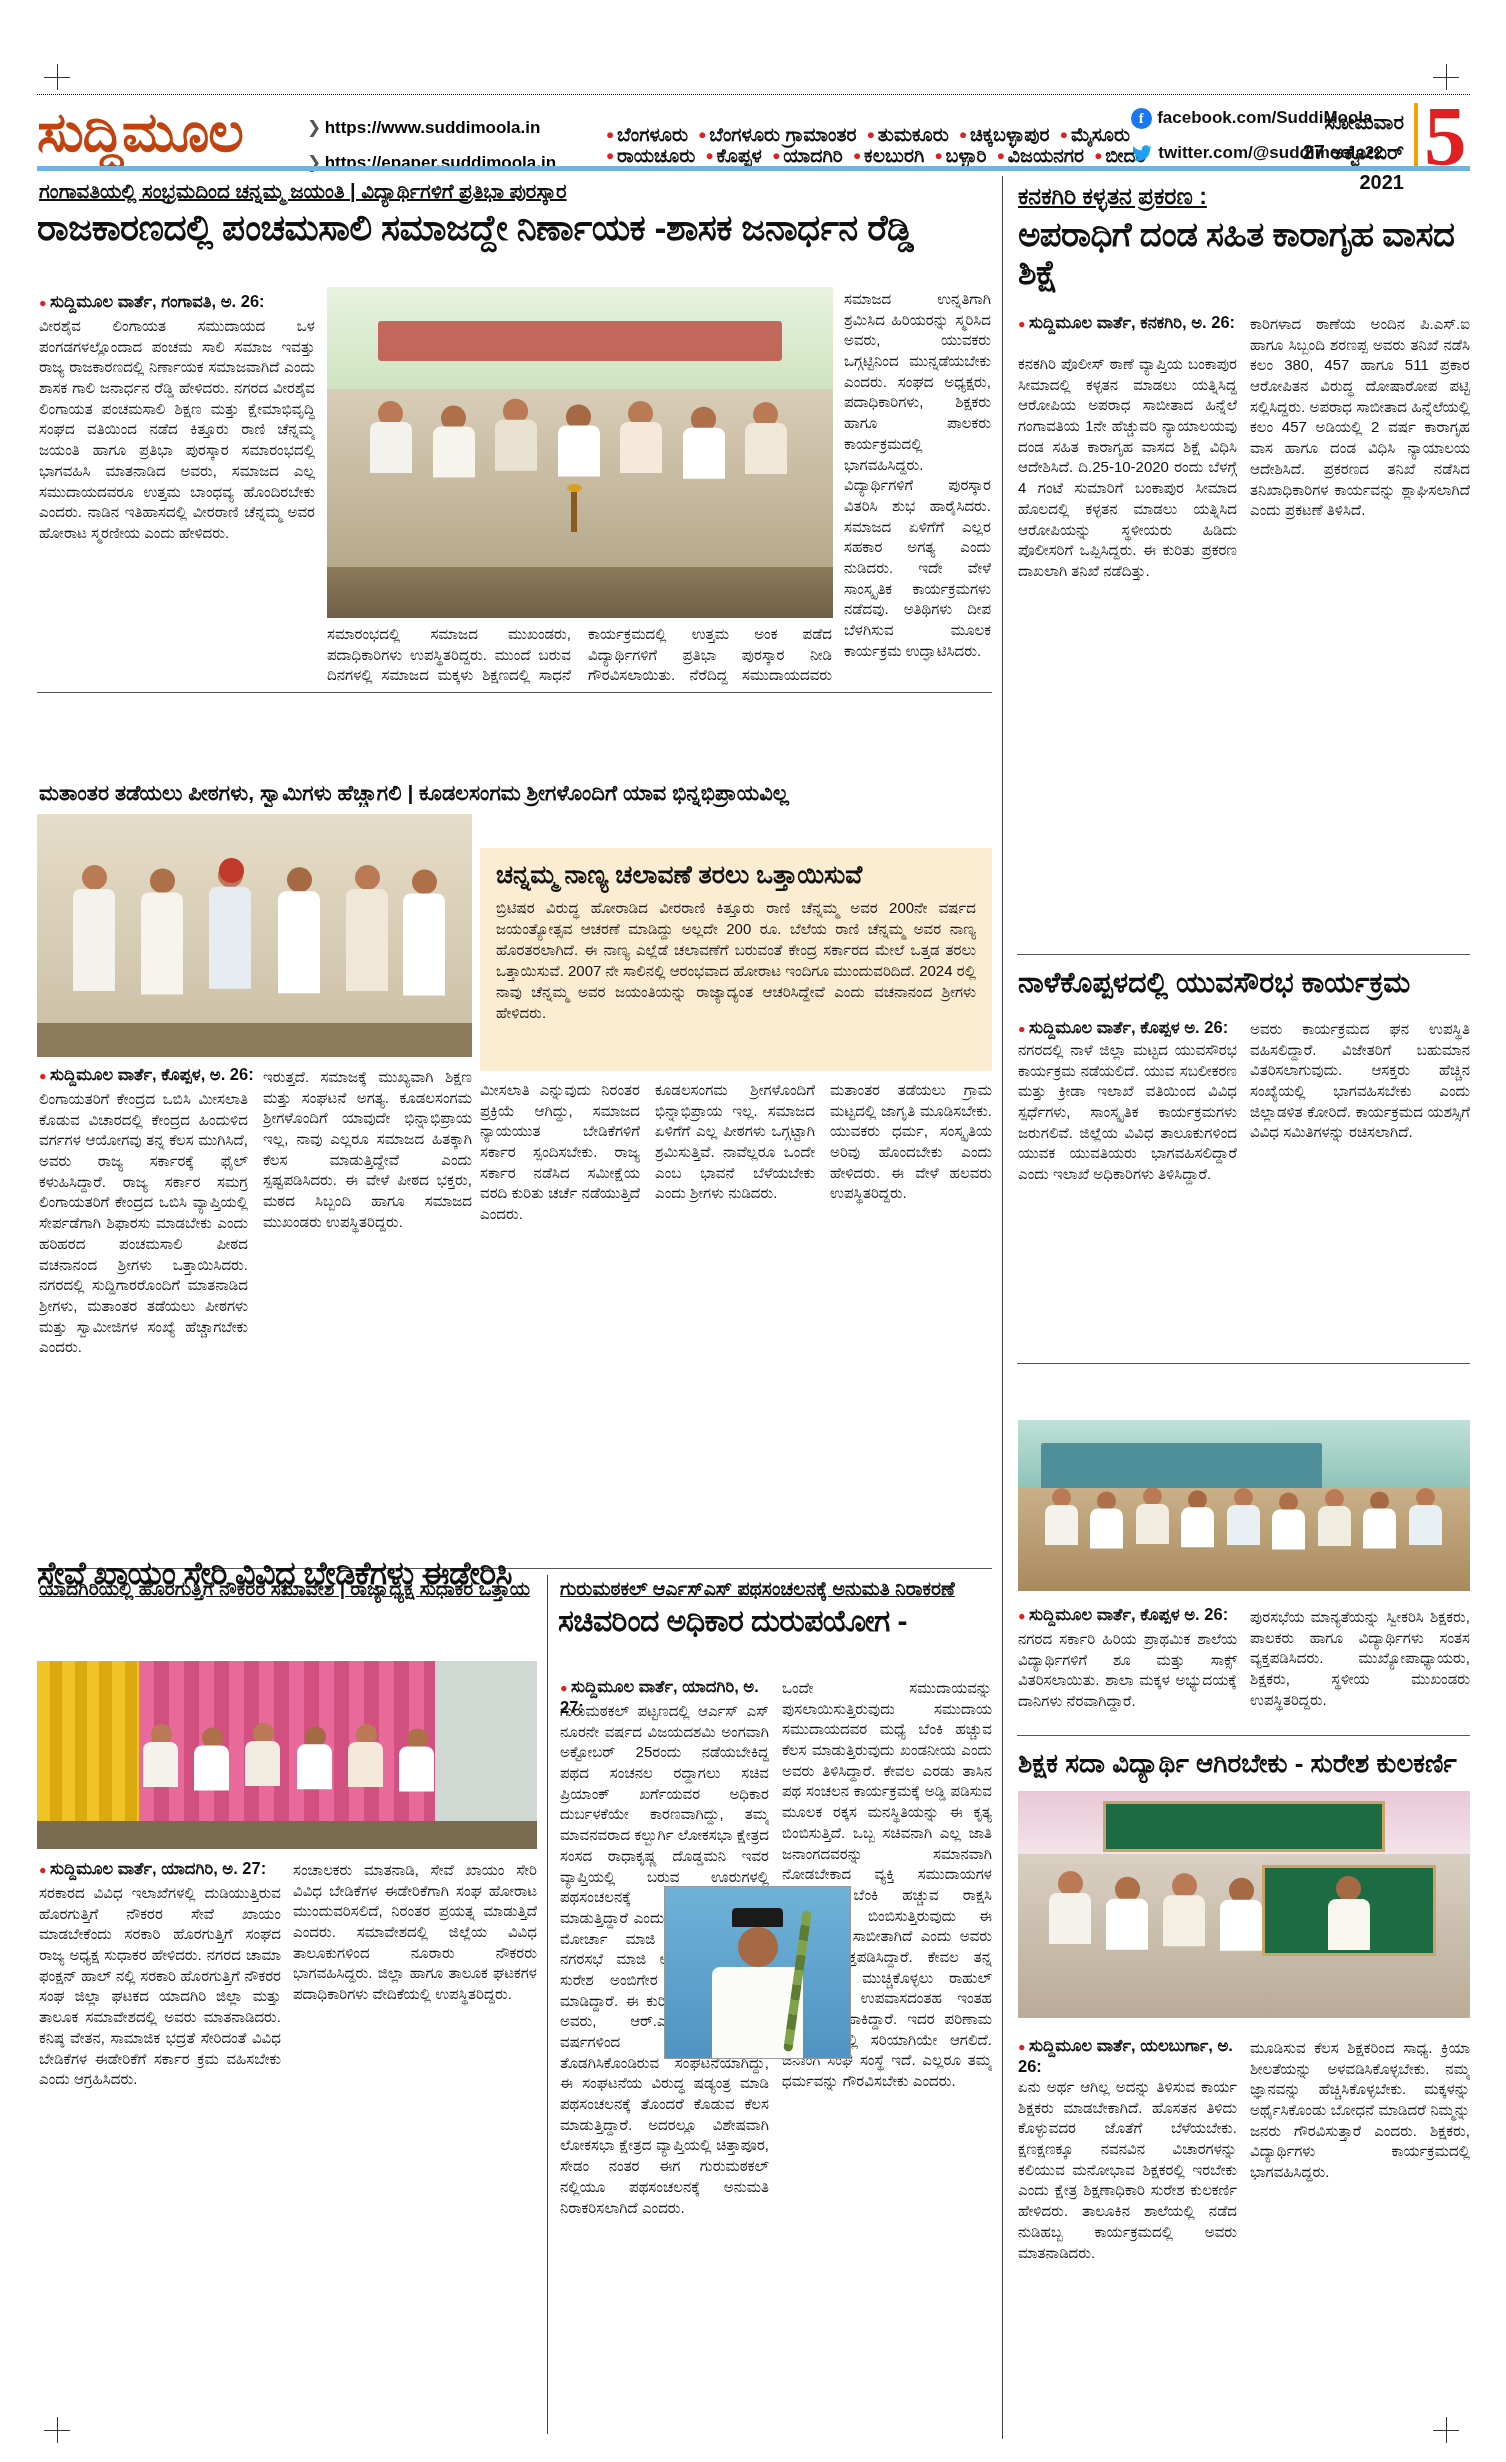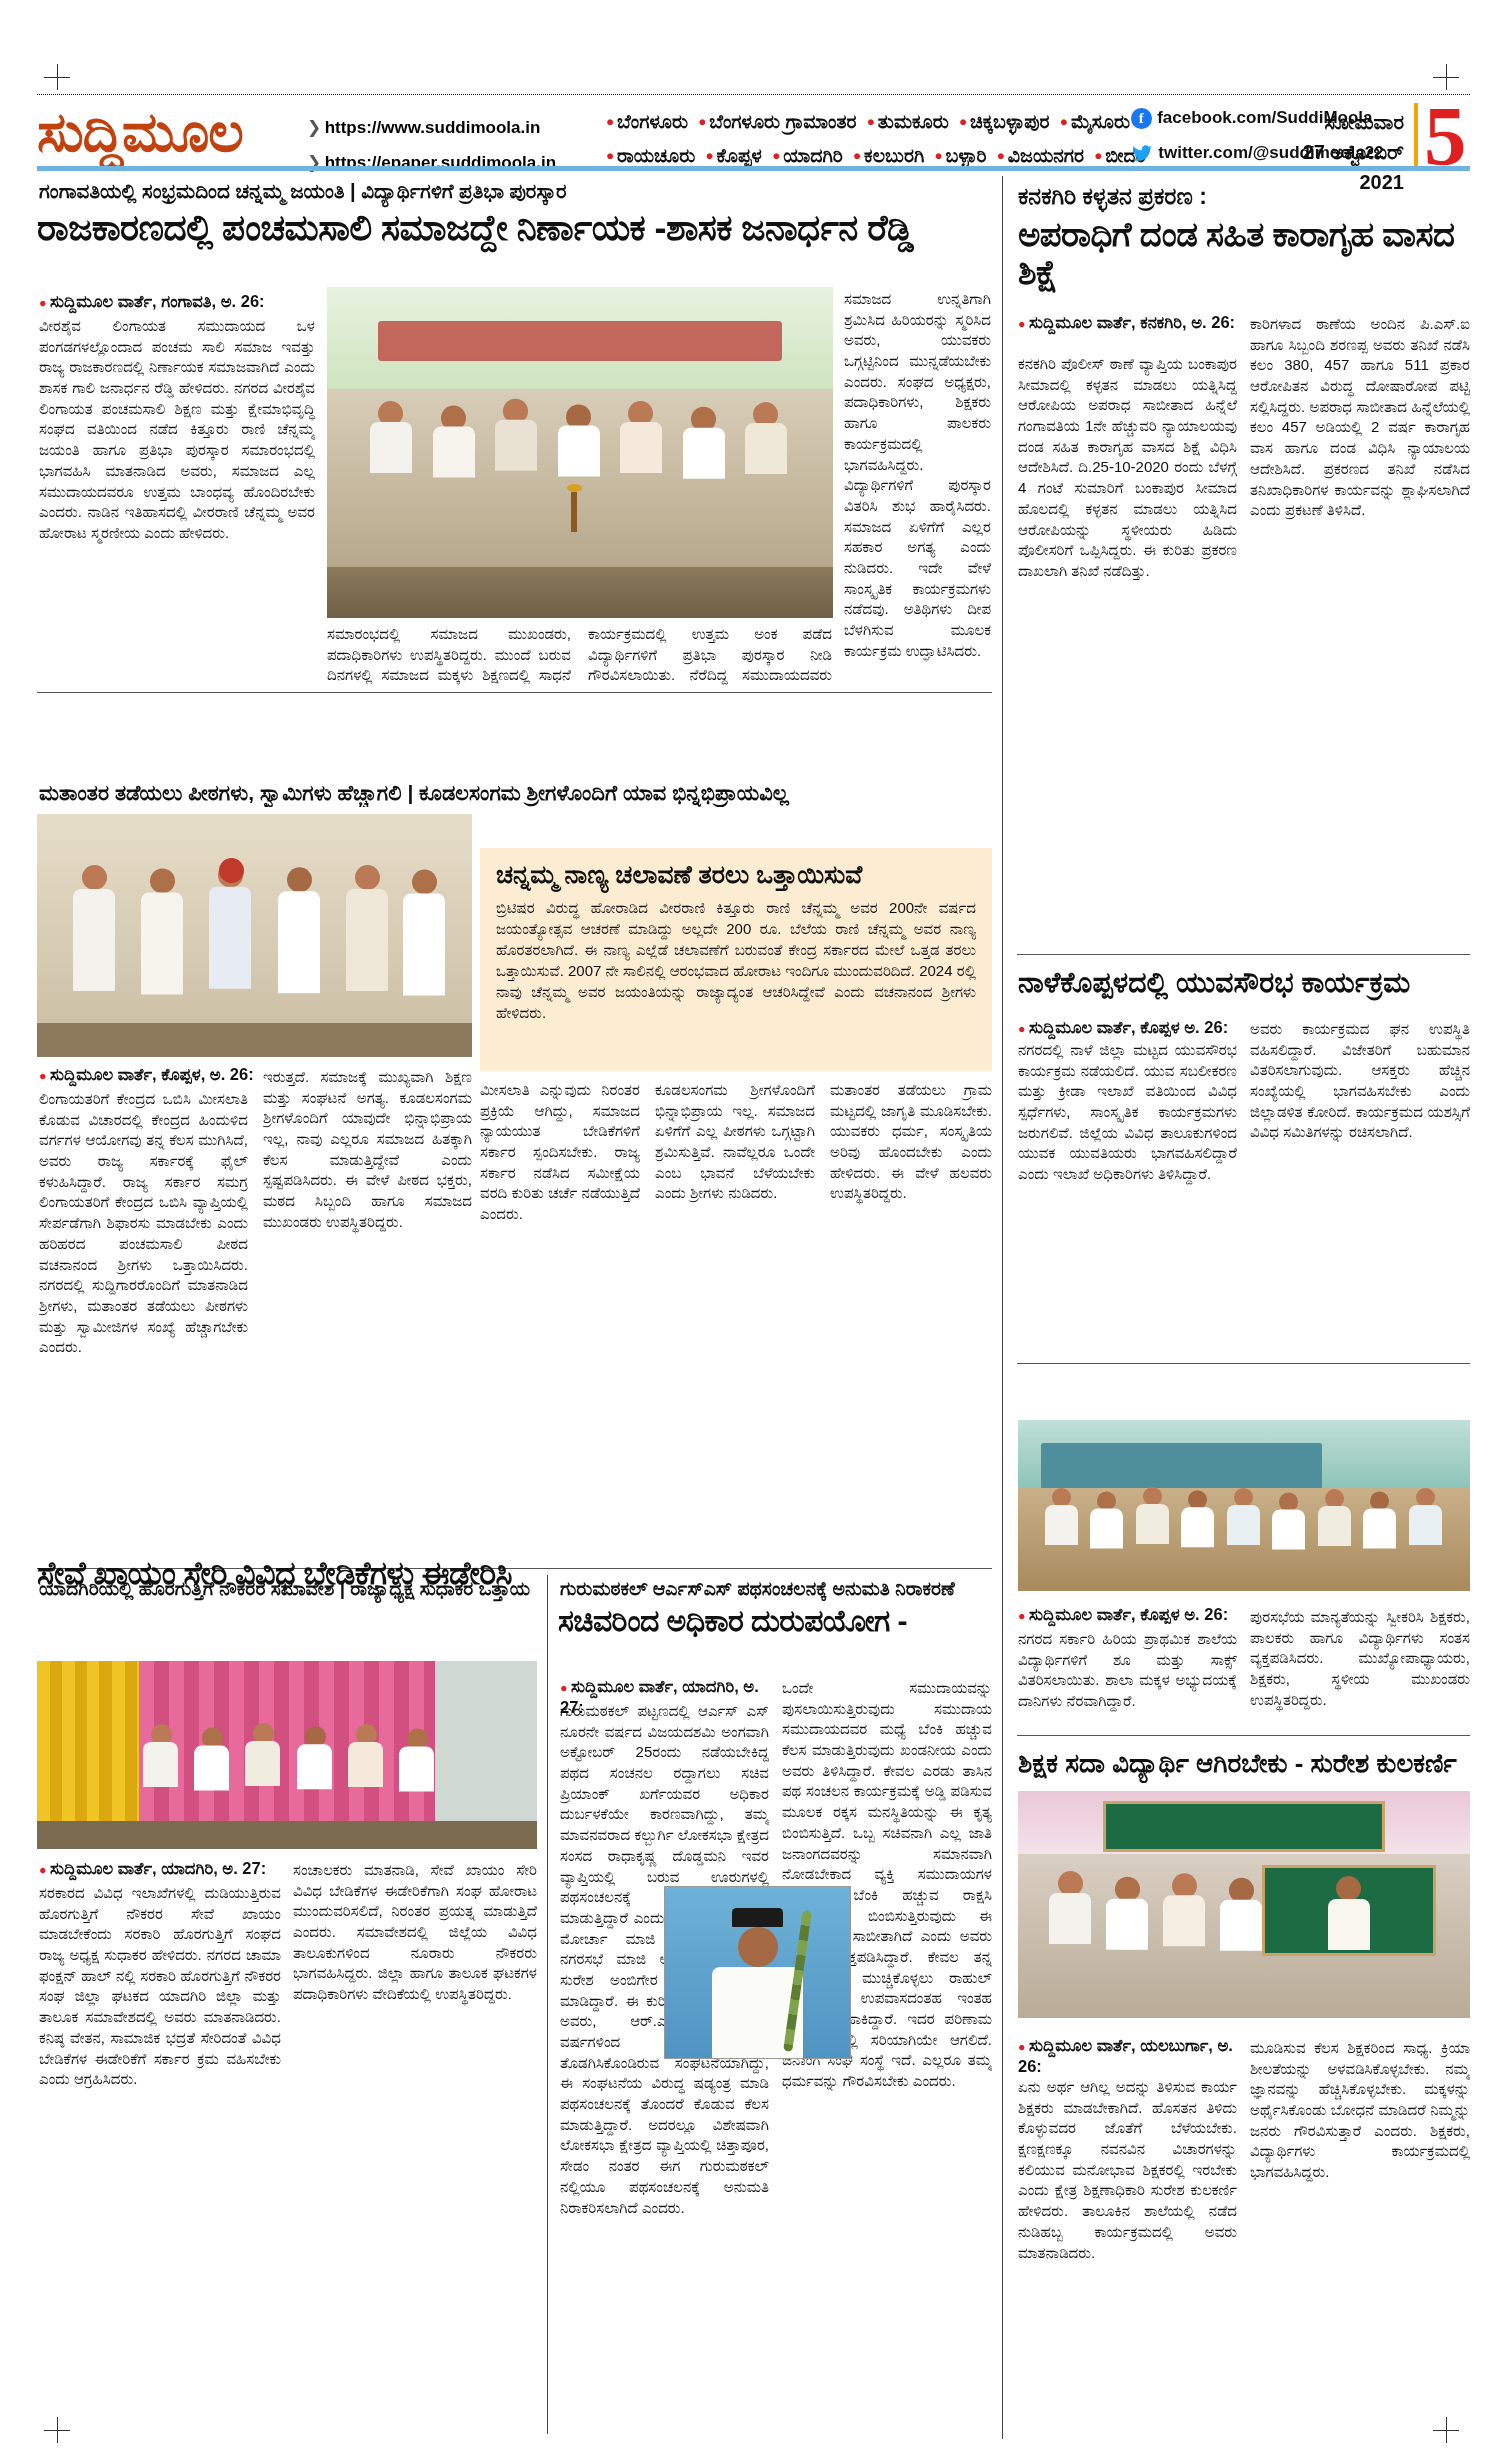--- a/index.html
+++ b/index.html
@@ -24,21 +24,21 @@
   .cities .city:before{content:"●";color:#e02020;font-size:13.6px;margin-right:2.8px;vertical-align:1.7px;}
   .social-line{font-size:17px;font-weight:700;white-space:nowrap;display:flex;align-items:center;gap:5.7px;}
   .fb-badge{display:inline-block;width:20.5px;height:20.5px;border-radius:50%;background:#1877f2;color:#fff;
             font-weight:900;text-align:center;line-height:20.5px;font-size:15px;font-family:"Liberation Serif",serif;}
   .tw-badge{display:inline-block;width:21.6px;height:17px;}
   .date-block{text-align:right;font-size:20px;font-weight:700;line-height:1.5;}
   .orange-bar{position:absolute;width:4px;background:#f5a300;}
   .page-num{font-size:85px;font-weight:800;color:#e02020;line-height:1.0;font-family:"Liberation Serif",serif;}
 
   
-  .kicker{font-weight:800;font-size:20px;line-height:1.15;}
+  .kicker{font-weight:800;font-size:20px;line-height:1.15;text-decoration:underline;}
   .headline-xl{font-weight:900;font-size:36px;line-height:1.08;letter-spacing:-0.6px;}
   .headline-l{font-weight:900;font-size:32px;line-height:1.12;letter-spacing:-0.6px;}
   .headline-m{font-weight:900;font-size:28.4px;line-height:1.12;}
   .subhead{font-weight:800;font-size:21px;line-height:1.2;}
   .byline{font-weight:800;font-size:16.5px;line-height:1.25;}
   .byline:before{content:"● ";color:#e02020;font-size:12.5px;}
   .col{font-size:15px;line-height:1.38;text-align:justify;overflow:hidden;word-break:break-word;}
   .boxed{background:#fcecd1;}
   .box-title{font-weight:900;font-size:25px;line-height:1.1;}
   .box-text{font-size:15px;line-height:1.4;text-align:justify;overflow:hidden;}
@@ -65,21 +65,21 @@
   <div class="cropmark" style="left:1433px;top:2417px;"></div>
 
   <div class="dotted-rule" style="left:37px;top:94px;width:1433px;"></div>
   <div class="abs logo" style="left:37px;top:105px;width:267px;">ಸುದ್ದಿಮೂಲ</div>
 
   <div class="abs" style="left:307px;top:117px;">
     <div class="url-line"><span class="url-chev">❯</span><span>https://www.suddimoola.in</span></div>
     <div class="url-line" style="margin-top:13.6px;"><span class="url-chev">❯</span><span>https://epaper.suddimoola.in</span></div>
   </div>
 
-  <div class="abs cities" style="left:606px;top:111px;width:512px;text-align:right;"><span class="city">ಬೆಂಗಳೂರು</span><span class="city">ಬೆಂಗಳೂರು ಗ್ರಾಮಾಂತರ</span><span class="city">ತುಮಕೂರು</span><span class="city">ಚಿಕ್ಕಬಳ್ಳಾಪುರ</span><span class="city">ಮೈಸೂರು</span></div>
+  <div class="abs cities" style="left:606px;top:124px;width:512px;text-align:right;"><span class="city">ಬೆಂಗಳೂರು</span><span class="city">ಬೆಂಗಳೂರು ಗ್ರಾಮಾಂತರ</span><span class="city">ತುಮಕೂರು</span><span class="city">ಚಿಕ್ಕಬಳ್ಳಾಪುರ</span><span class="city">ಮೈಸೂರು</span></div>
   <div class="abs cities" style="left:606px;top:145px;width:512px;"><span class="city">ರಾಯಚೂರು</span><span class="city">ಕೊಪ್ಪಳ</span><span class="city">ಯಾದಗಿರಿ</span><span class="city">ಕಲಬುರಗಿ</span><span class="city">ಬಳ್ಳಾರಿ</span><span class="city">ವಿಜಯನಗರ</span><span class="city">ಬೀದರ</span></div>
 
   <div class="abs social-line" style="left:1131px;top:108px;">
     <span class="fb-badge">f</span>
     <span>facebook.com/SuddiMoola</span>
   </div>
   <div class="abs social-line" style="left:1131px;top:143px;">
     <span class="tw-badge">
       <svg width="21.6" height="17" viewBox="0 0 38 30">
           <path d="M37 4c-1.3.6-2.7 1-4.2 1.2A7.3 7.3 0 0 0 36 1.1c-1.4.9-3 1.5-4.6 1.8A7.2 7.2 0 0 0 18.9 8c0 .6.1 1.1.2 1.6A20.4 20.4 0 0 1 4.2 2.2 7.2 7.2 0 0 0 6.4 11c-1.2 0-2.3-.3-3.2-.9v.1c0 3.5 2.5 6.4 5.8 7a7 7 0 0 1-3.2.1 7.2 7.2 0 0 0 6.7 5A14.5 14.5 0 0 1 2 25.4 20.5 20.5 0 0 0 13.1 28c13.3 0 20.6-11 20.6-20.6v-.9c1.4-1 2.6-2.3 3.3-3.5z" fill="#1da1f2"></path>

